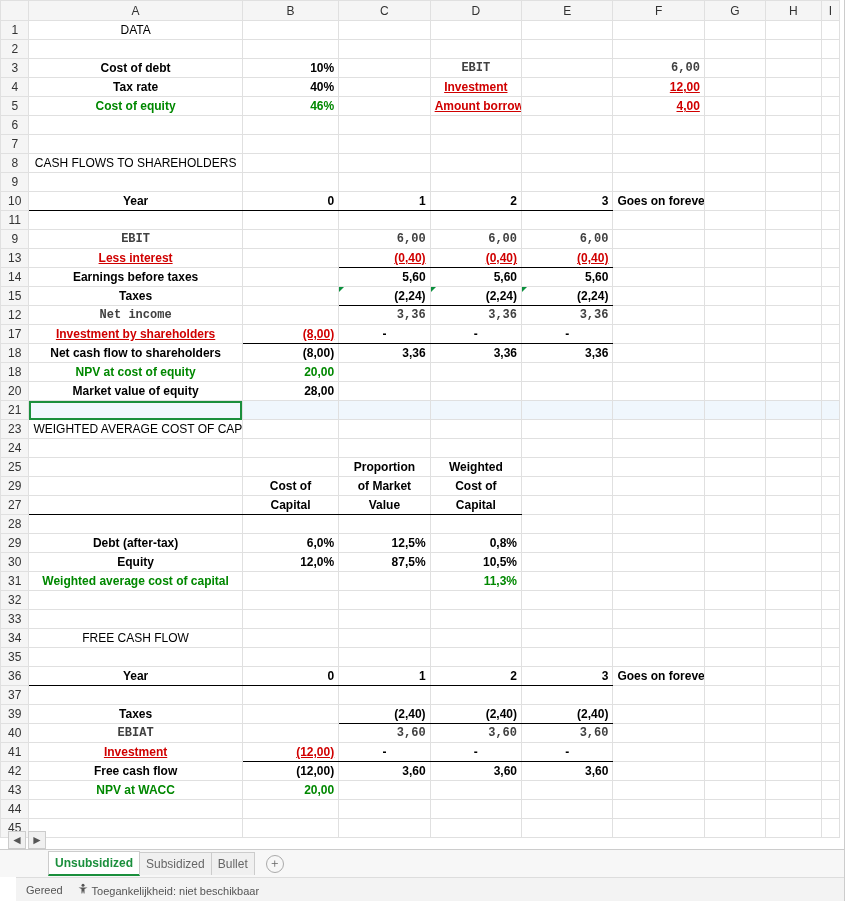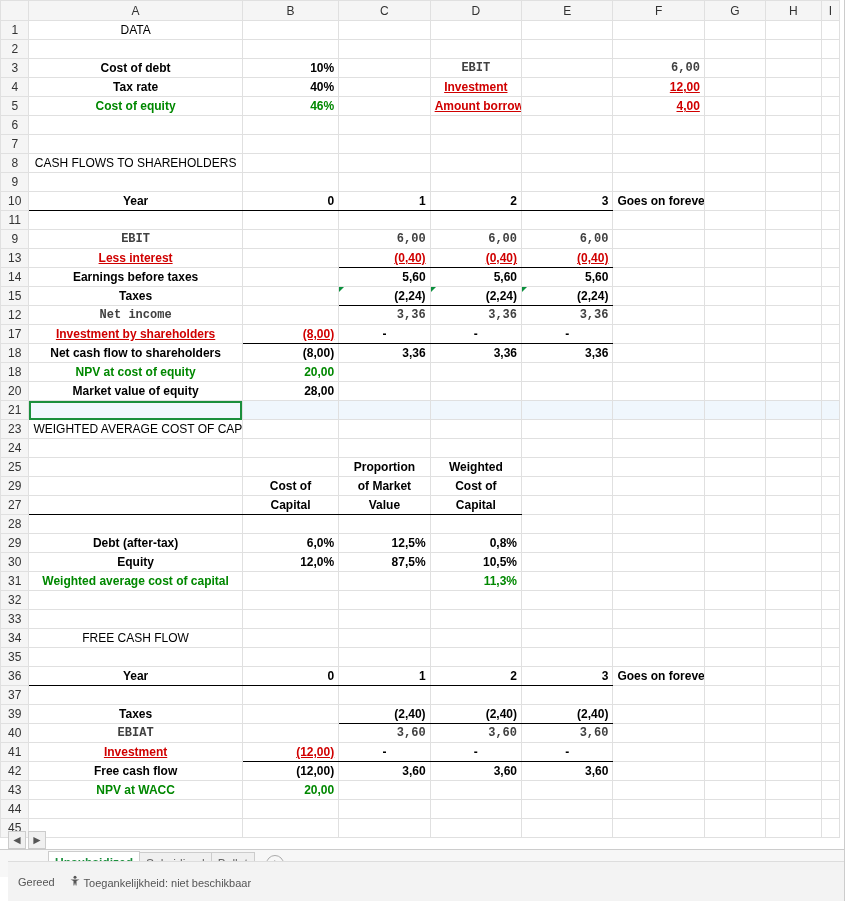--- a/index.html
+++ b/index.html
@@ -30,21 +30,21 @@
   .ub { border-bottom: 1px solid #000 !important; text-align: right; }
   .selrow td { background: rgba(0,120,215,0.06); }
   .selcell { outline: 2px solid #1a8f3c; outline-offset: -2px; background:#fff; }
   .flag { position: relative; }
   .flag::before { content:""; position:absolute; top:0; left:0; border-top:5px solid #0a8f3c; border-right:5px solid transparent; }
   .tabbar { position:absolute; bottom:24px; left:0; right:0; height:28px; border-top:1px solid #ccc; background:#f7f7f7; display:flex; align-items:center; padding:0 8px; font-size:12px; }
   .tabarrow { color:#888; padding:0 6px; cursor:default; }
   .tab { padding:4px 6px; border:1px solid #ccc; border-bottom:none; margin-right:-1px; background:#f0f0f0; color:#666; cursor:pointer; }
   .tab.active { background:#fff; color:#1a8f3c; font-weight:bold; border-bottom:2px solid #1a8f3c; }
   .addtab { margin-left:12px; width:18px; height:18px; border:1px solid #aaa; border-radius:50%; text-align:center; line-height:15px; color:#666; cursor:pointer; }
-  .statusbar { position:absolute; bottom:0; left:8px; right:0; height:40px; background:#f3f3f3; border-top:1px solid #ddd; display:flex; align-items:center; padding:0 10px; color:#555; gap:14px; font-size:11px;text-align:right; }
+  .statusbar { position:absolute; bottom:0; left:16px; right:0; height:24px; background:#f3f3f3; border-top:1px solid #ddd; display:flex; align-items:center; padding:0 10px; color:#555; gap:14px; font-size:11px;text-align:right; }
   .icon-acc { width:12px; height:12px; }
   .scrollbtn { position:absolute; bottom:52px; height:18px; width:18px; background:#f0f0f0; border:1px solid #ccc; display:flex; align-items:center; justify-content:center; color:#555; }
 </style>
 </head>
 <body>
 
 <div class="sheet">
 
 <table class="grid">
 <colgroup>

